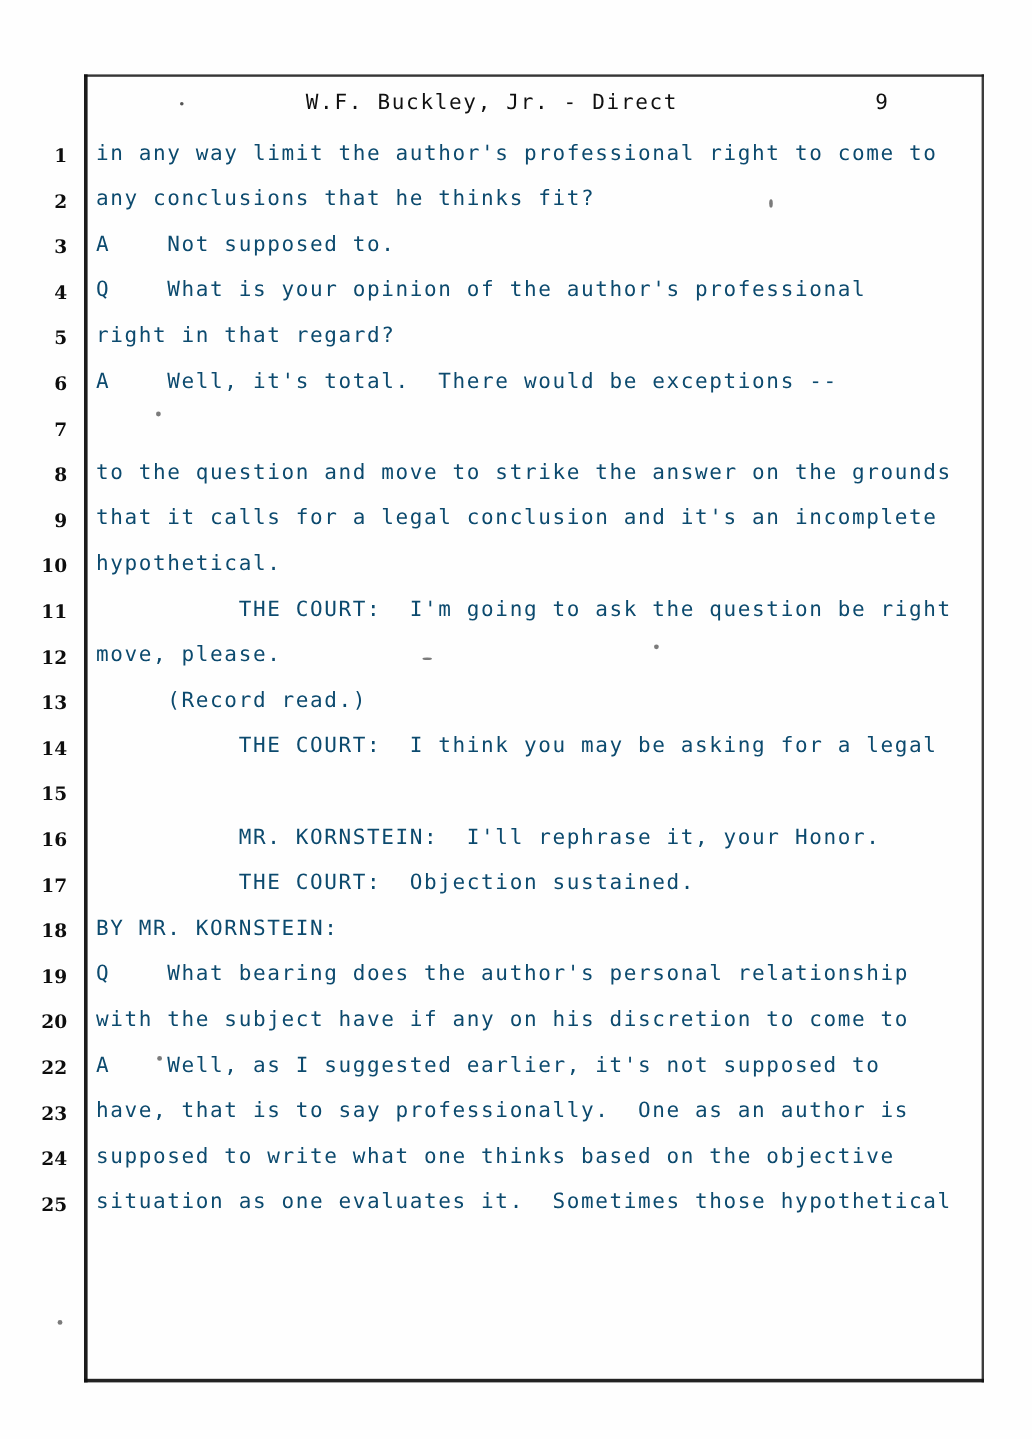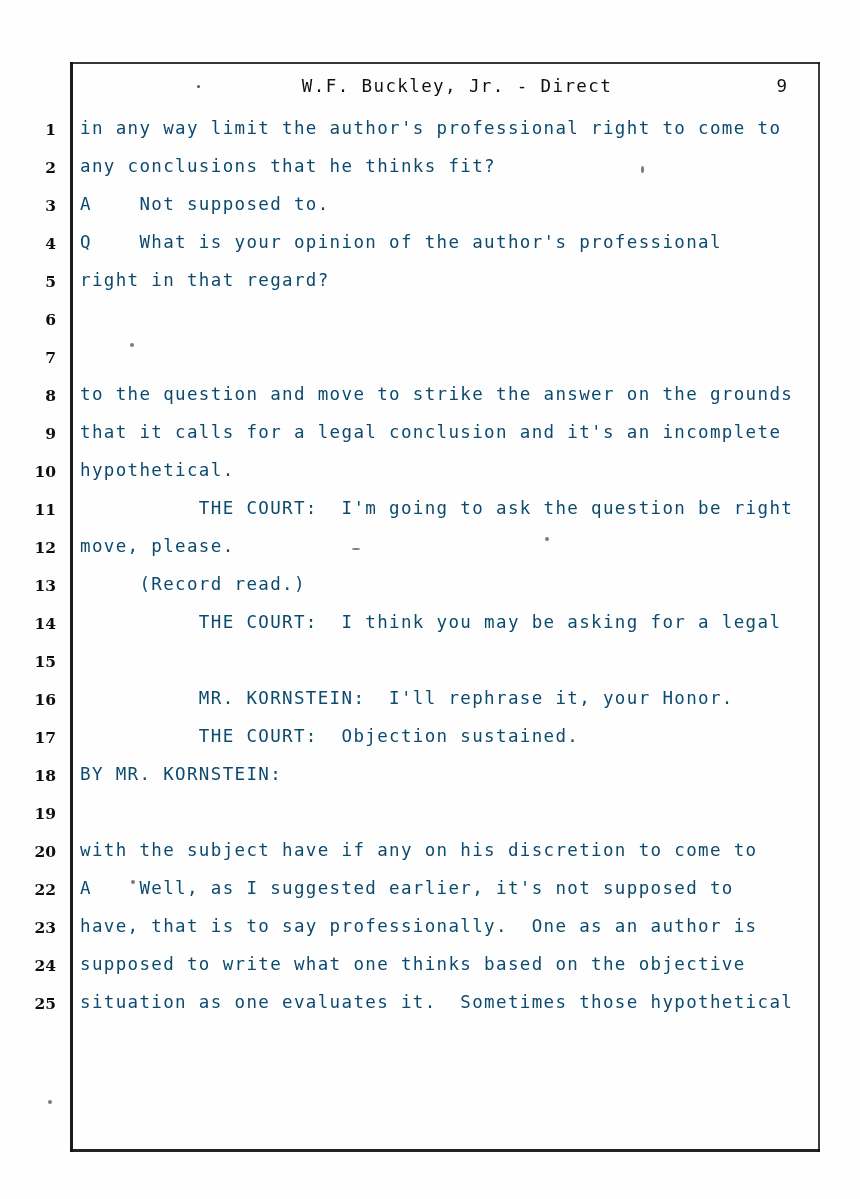--- a/index.html
+++ b/index.html
@@ -72,21 +72,20 @@
     opacity: 0.85;
   }
 
   
   #header-row {
     position: absolute;
     left: 70px;
     top: 76px;
     width: 688px;
     height: 30px;
-    margin-left: 47px;
   }
   #header-title {
     position: absolute;
     left: 0;
     top: 0;
     width: 680px;
     text-align: center;
     font-size: 17.5px;
     letter-spacing: 1.4px;
     white-space: pre;
@@ -182,20 +181,21 @@
       <div class="tline">
         <span class="lineno">4</span>
         <span class="ltext">Q    What is your opinion of the author's professional</span>
       </div>
       <div class="tline">
         <span class="lineno">5</span>
         <span class="ltext">right in that regard?</span>
       </div>
       <div class="tline">
         <span class="lineno">6</span>
+        <span class="ltext">A    Well, it's total.  There would be exceptions --</span>
       </div>
       <div class="tline">
         <span class="lineno">7</span>
       </div>
       <div class="tline">
         <span class="lineno">8</span>
         <span class="ltext">to the question and move to strike the answer on the grounds</span>
       </div>
       <div class="tline">
         <span class="lineno">9</span>
@@ -231,20 +231,21 @@
       <div class="tline">
         <span class="lineno">17</span>
         <span class="ltext">          THE COURT:  Objection sustained.</span>
       </div>
       <div class="tline">
         <span class="lineno">18</span>
         <span class="ltext">BY MR. KORNSTEIN:</span>
       </div>
       <div class="tline">
         <span class="lineno">19</span>
+        <span class="ltext">Q    What bearing does the author's personal relationship</span>
       </div>
       <div class="tline">
         <span class="lineno">20</span>
         <span class="ltext">with the subject have if any on his discretion to come to</span>
       </div>
       <div class="tline">
         <span class="lineno">22</span>
         <span class="ltext">A    Well, as I suggested earlier, it's not supposed to</span>
       </div>
       <div class="tline">

